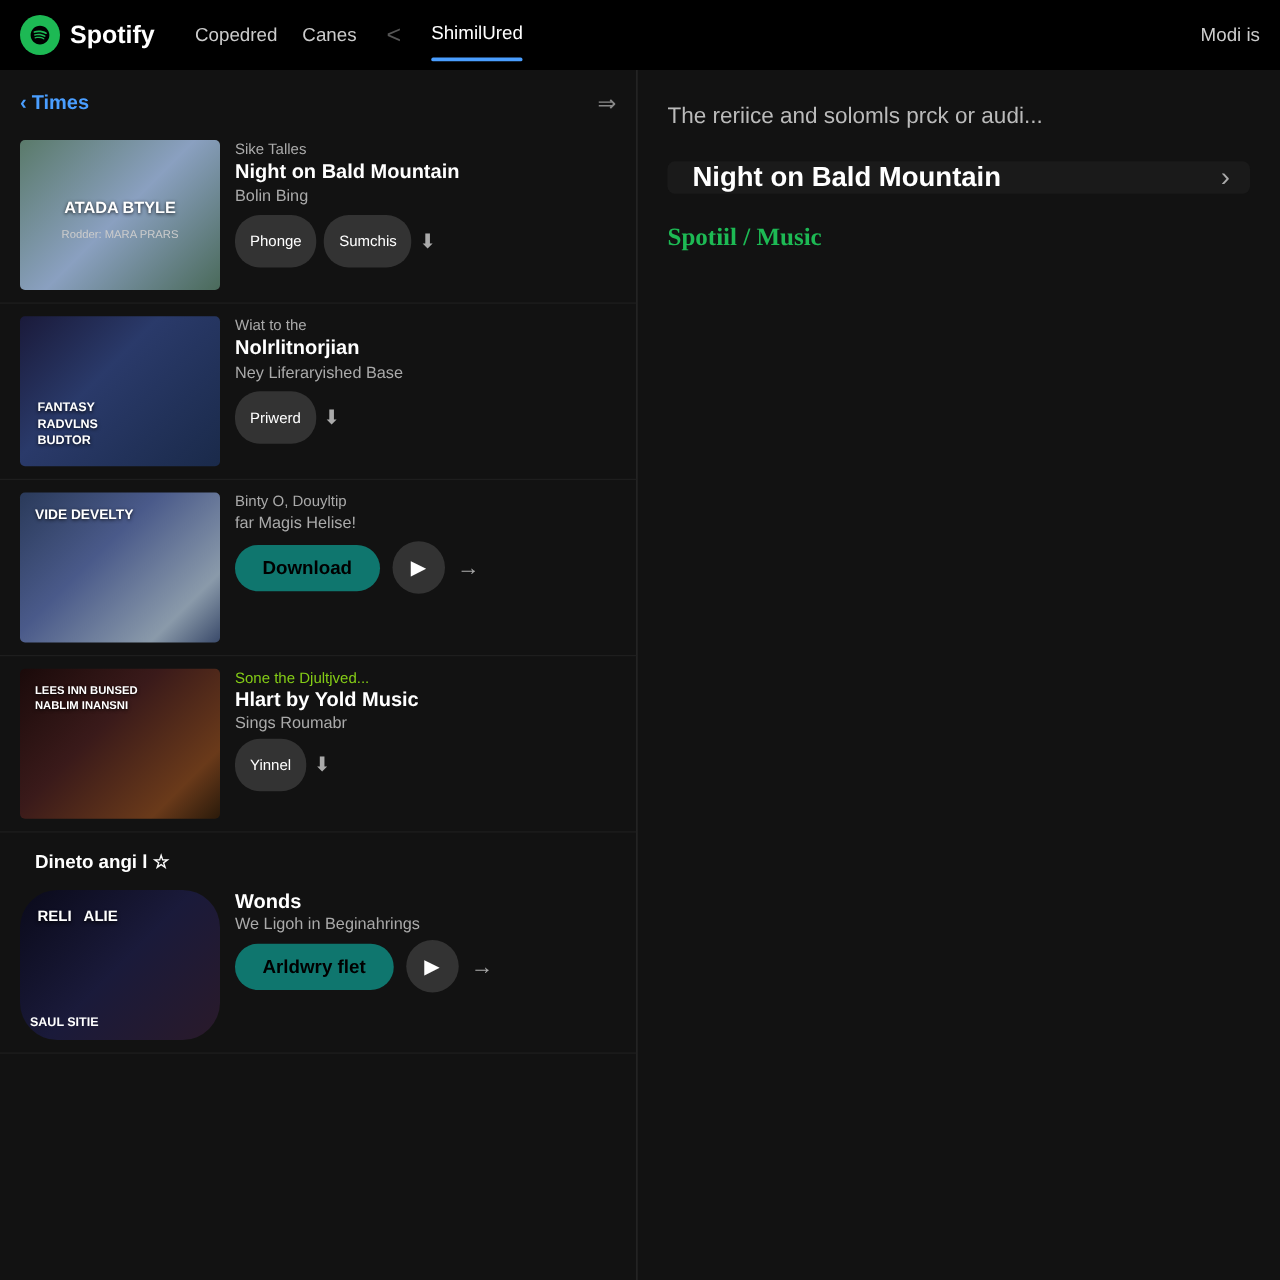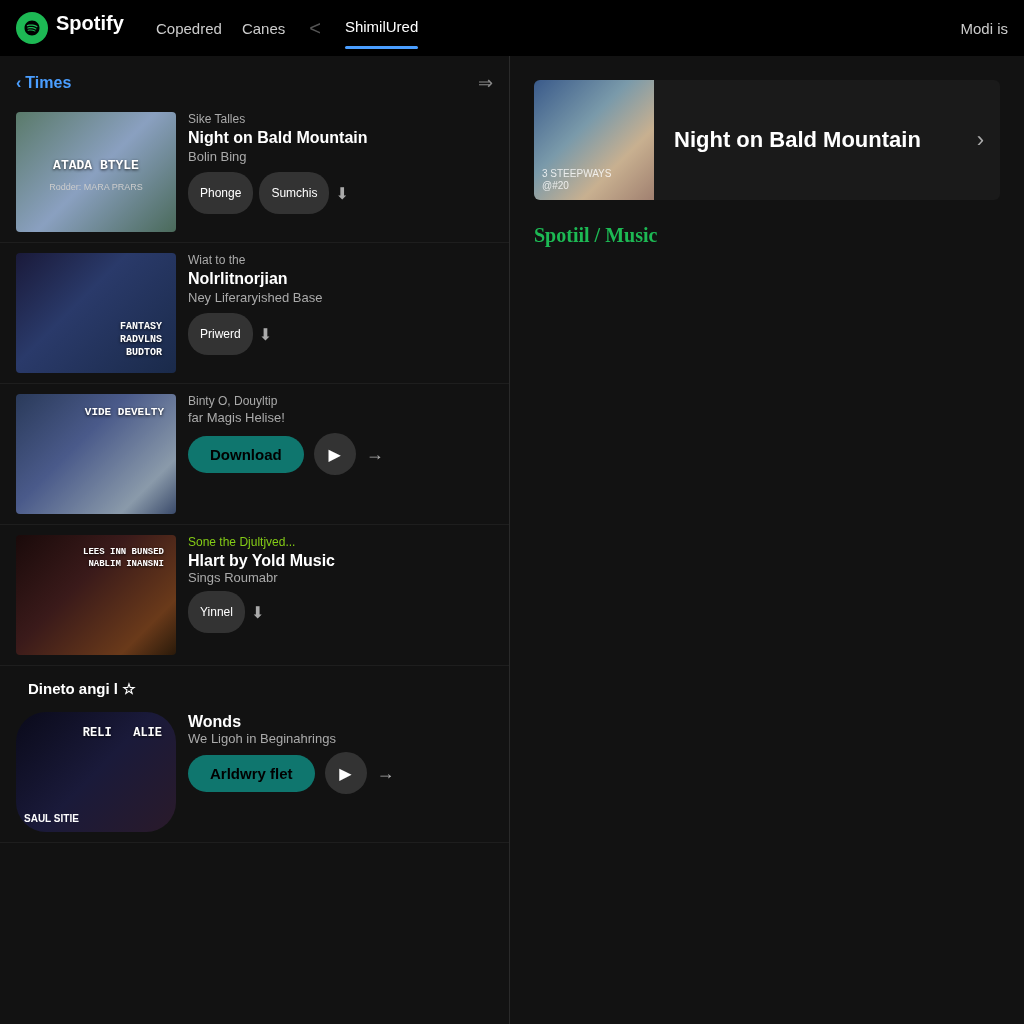--- a/index.html
+++ b/index.html
@@ -16,20 +16,21 @@
     .top-nav {
       display: flex;
       align-items: center;
       background: #000;
       height: 56px;
       padding: 0 16px;
       gap: 20px;
     }
     .logo-area {
       display: flex;
+      align-items: center;
       gap: 8px;
       min-width: 120px;
     }
     .logo-circle {
       width: 32px;
       height: 32px;
       border-radius: 50%;
       background: #1DB954;
       display: flex;
       align-items: center;
@@ -132,25 +133,24 @@
     .thumb-1 { background: linear-gradient(135deg, #5a7a6a 0%, #8aa0c0 50%, #4a6a5a 100%); }
     .thumb-2 { background: linear-gradient(135deg, #1a1a3a 0%, #2a3a6a 40%, #1a2a4a 100%); }
     .thumb-3 { background: linear-gradient(135deg, #2a3a5a 0%, #4a5a8a 40%, #8a9aaa 80%, #3a4a6a 100%); }
     .thumb-4 { background: linear-gradient(135deg, #1a0a0a 0%, #3a1a1a 40%, #6a3a1a 80%, #2a1a0a 100%); }
     .thumb-6 { background: linear-gradient(135deg, #0a0a1a 0%, #1a1a3a 50%, #2a1a2a 100%); border-radius: 30px; }
 
     .thumb-text {
       font-size: 13px;
       font-weight: 800;
       color: #fff;
-      text-align: right;
+      text-align: left;
       text-shadow: 0 1px 3px rgba(0,0,0,0.8);
       padding: 6px;
       line-height: 1.2;
-      font-family: Liberation Mono, monospace;
     }
     .thumb-sub {
       font-size: 9px;
       color: #ccc;
       margin-top: 2px;
     }
 
     .track-info {
       flex: 1;
       min-width: 0;
@@ -436,25 +436,23 @@
             <span>▶</span>
           </button>
           <button class="btn-arrow">→</button>
         </div>
       </div>
     </div>
 
   </div>
 
   <div class="right-panel">
+    <div class="right-subtitle">The reriice and solomls prck or audi...</div>
 
     <div class="featured-card">
-      <div class="featured-thumb">
-        <div class="featured-thumb-text">3 STEEPWAYS<br>@#20</div>
-      </div>
       <div class="featured-info">
         <div class="featured-title">Night on Bald Mountain</div>
       </div>
       <div class="featured-chevron">›</div>
     </div>
 
     <div class="spotify-link">Spotiil / Music</div>
   </div>
 
 </div>

